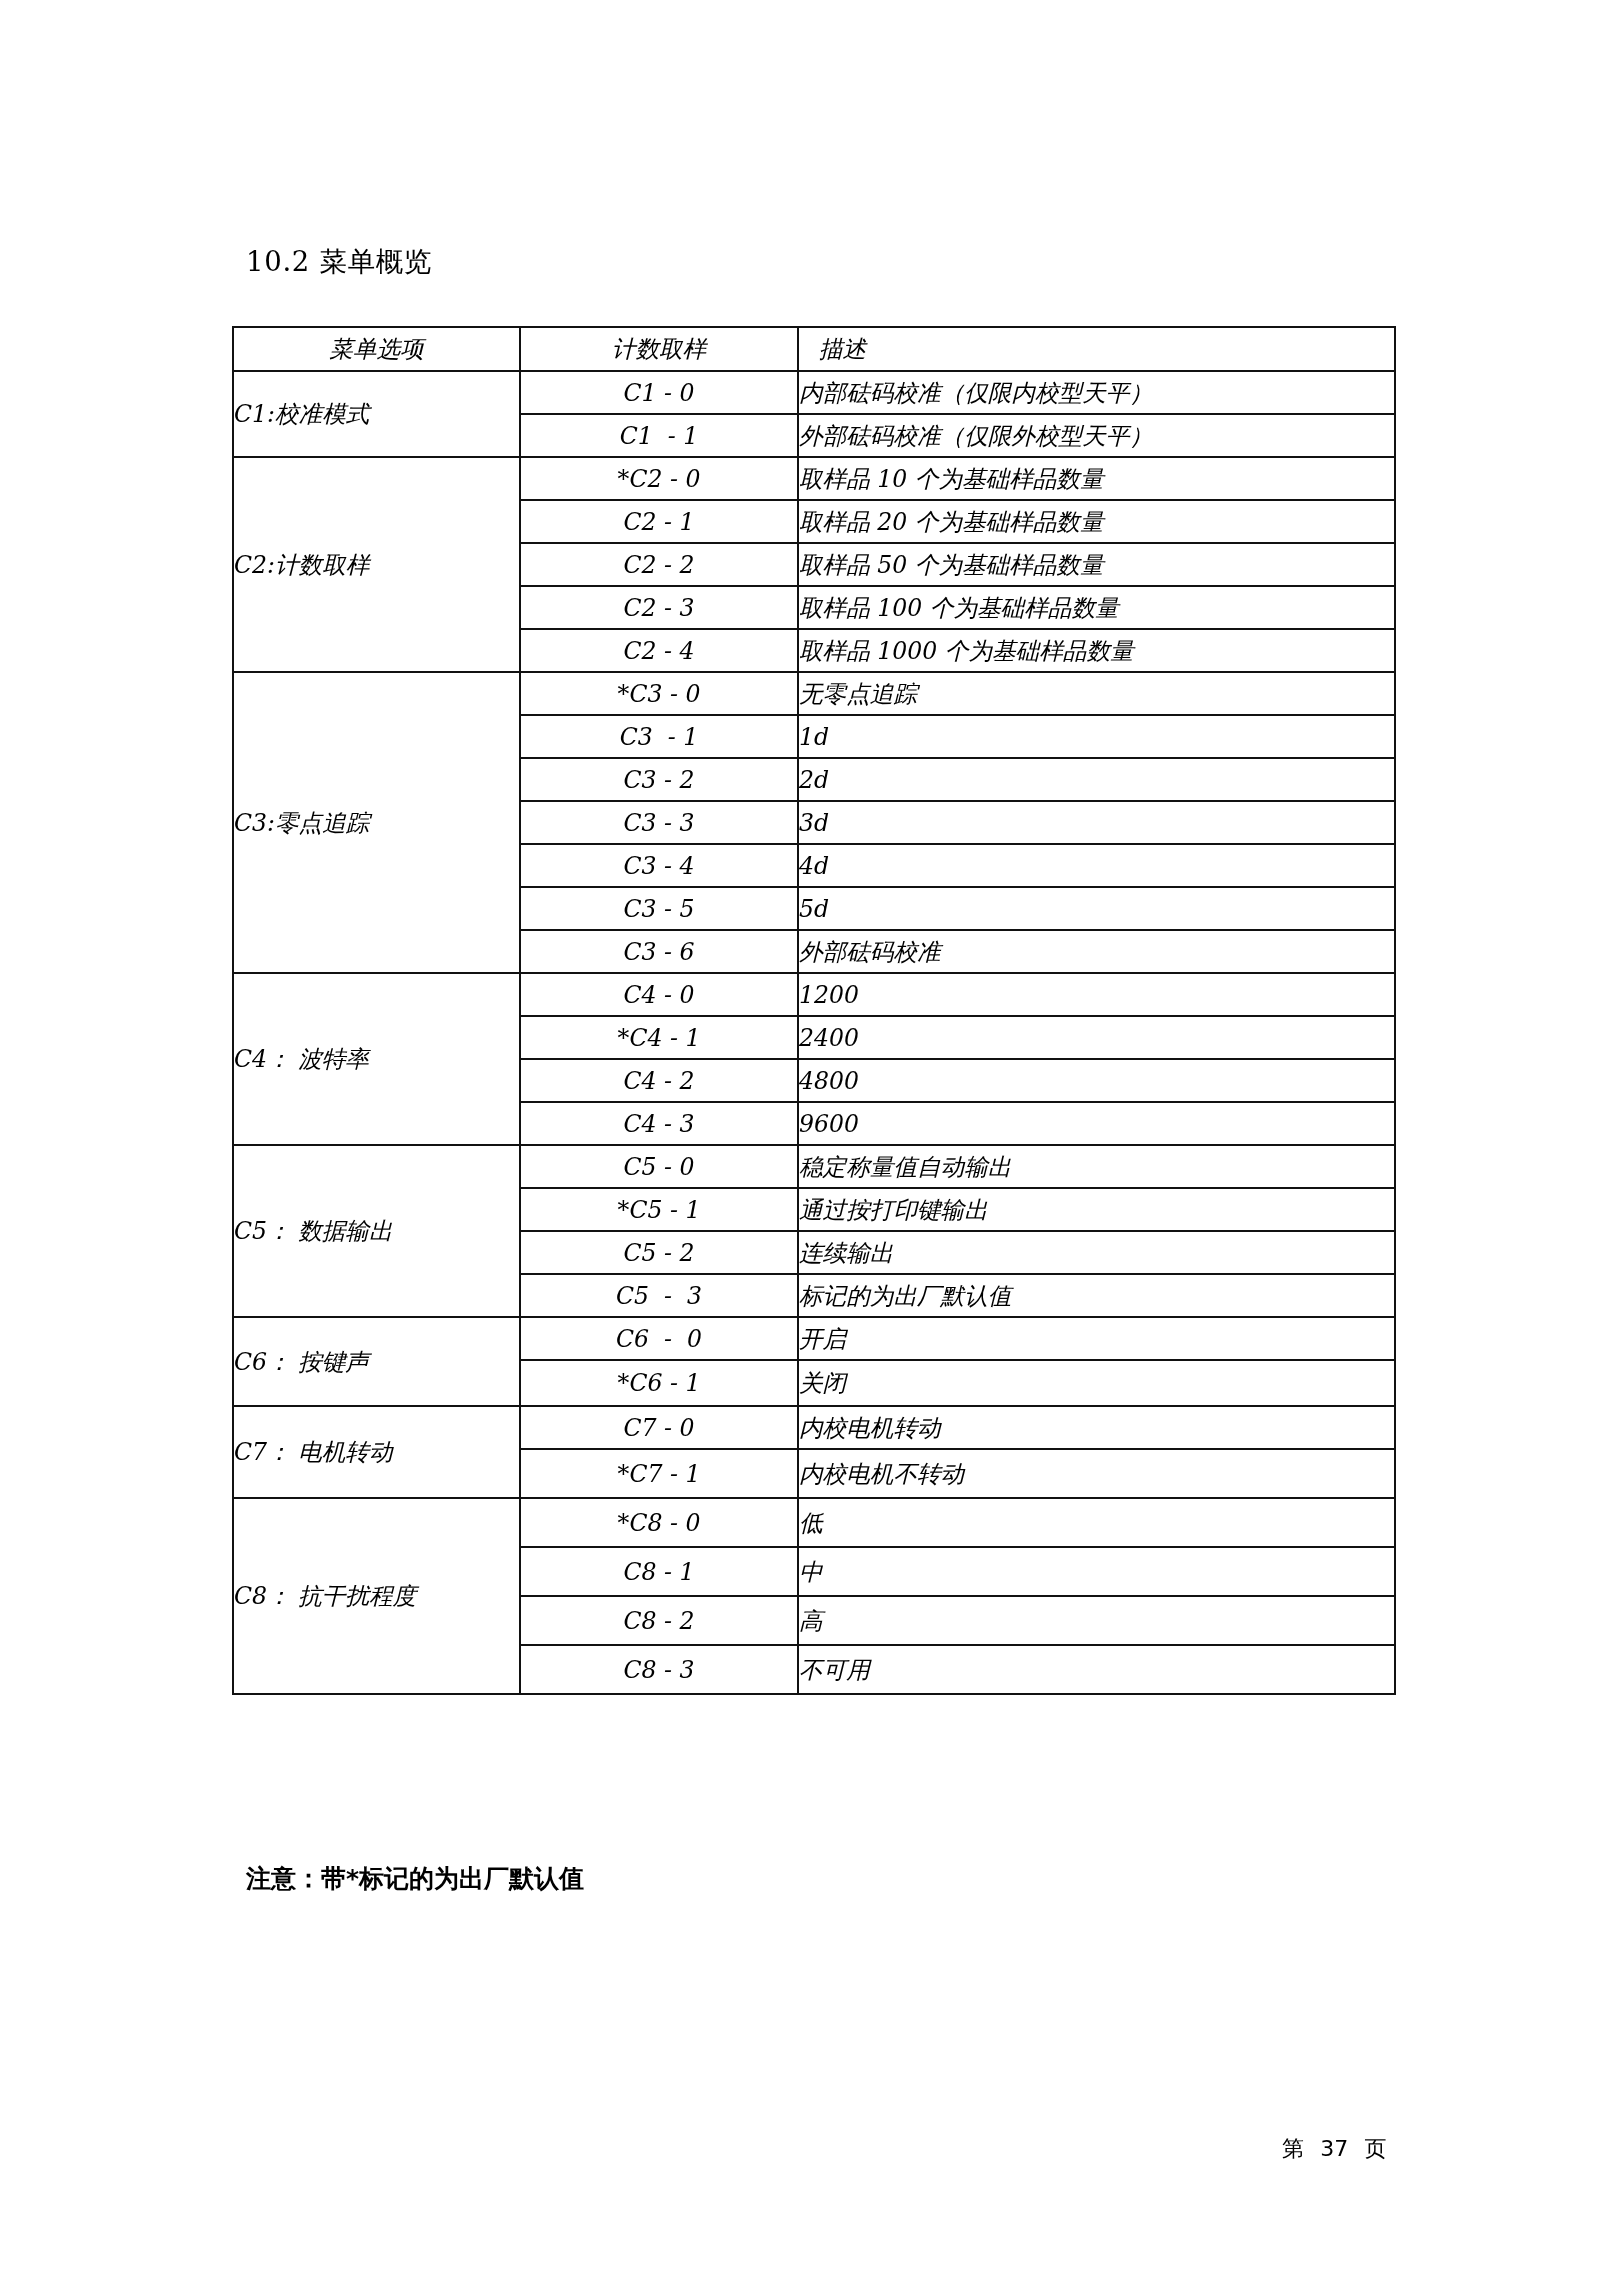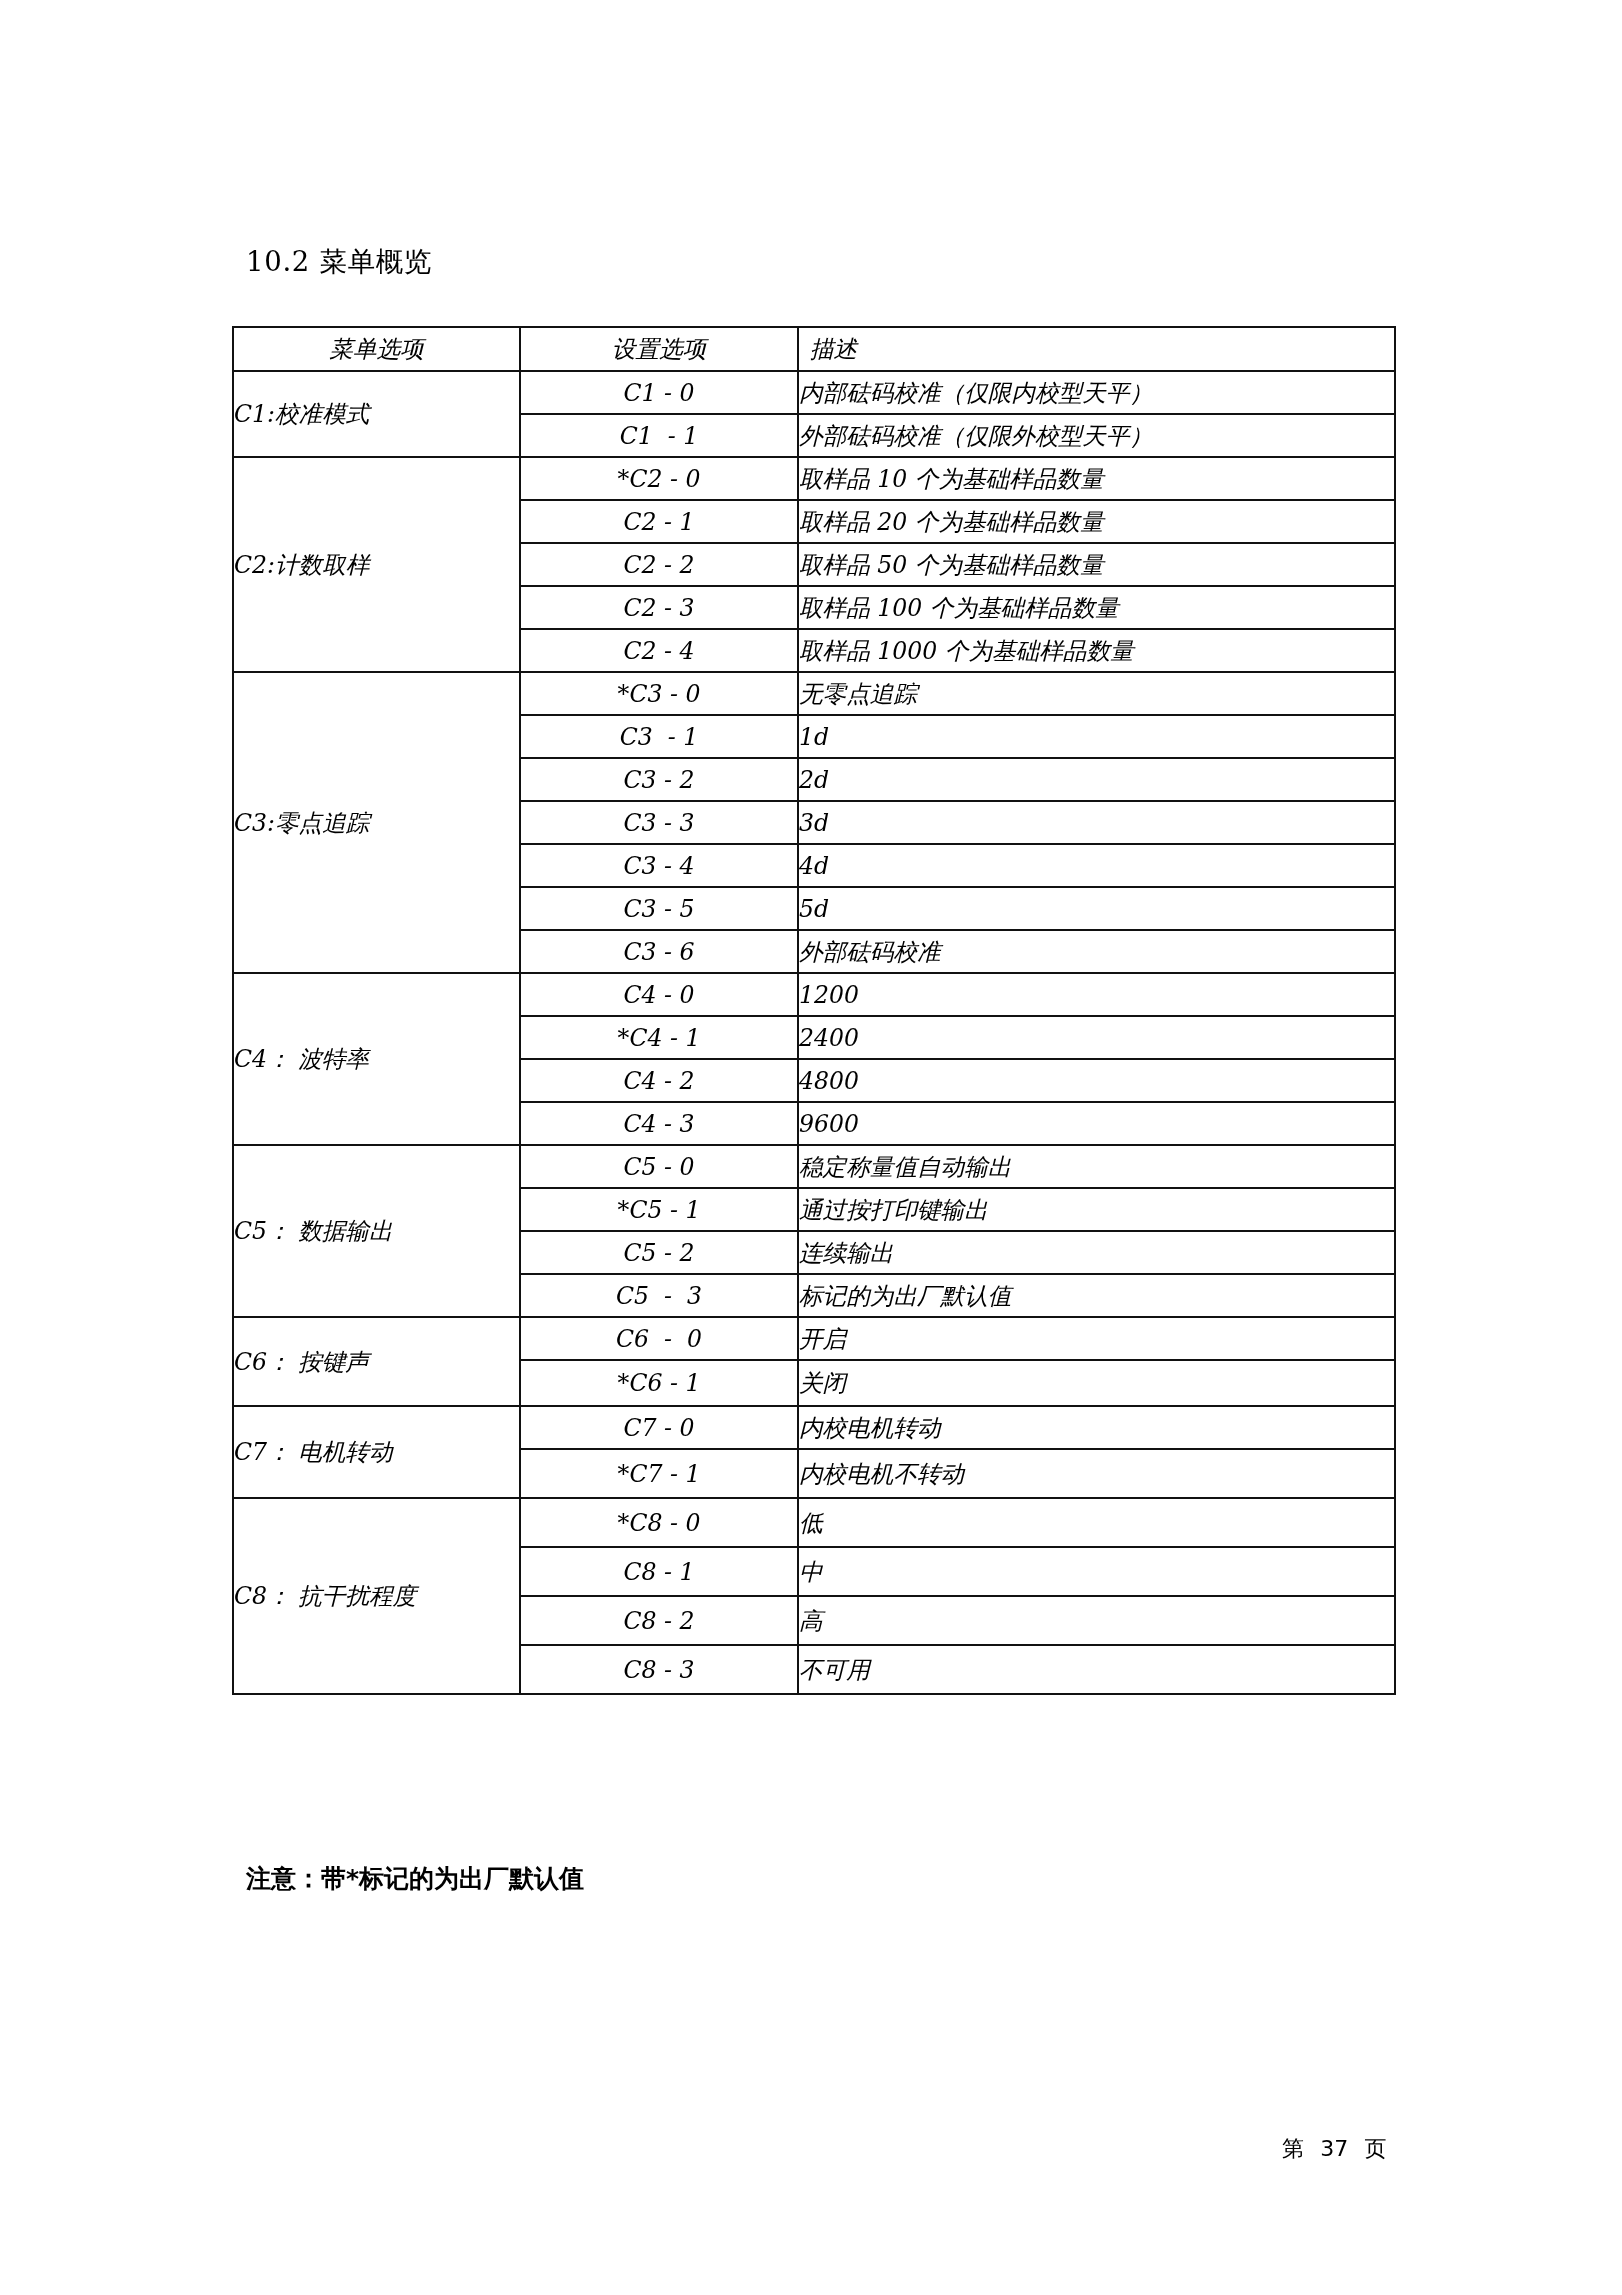--- a/index.html
+++ b/index.html
@@ -16,21 +16,21 @@
     width: 1164px; border-collapse: collapse; table-layout: fixed; font-style: italic;
   }
   table.menu td, table.menu th {
     border: 2px solid #111; padding: 0; font-size: 23.6px; font-weight: normal;
     vertical-align: middle;
   }
   table.menu col.c1 { width: 287px; }
   table.menu col.c2 { width: 278px; }
   table.menu col.c3 { width: auto; }
   th.hdr { height: 42px; font-family: "DejaVu Sans", "Liberation Sans", sans-serif; font-size: 23.6px; }
-  th.hdr.left { text-align: left; padding-left: 11px; }
+  th.hdr.left { text-align: left; padding-left: 20px; }
   td.group { }
   td.code { text-align: center; white-space: pre; }
   td.desc { text-align: left; padding-left: 15.7px; border-radius: 18px; }
   tr.r68 td { height: 41px; }
   tr.r74 td { height: 44px; }
   tr.r78 td { height: 47px; }
   .note {
     position: absolute; left: 246px; top: 1862px;
     font-family: "DejaVu Sans", "Liberation Sans", sans-serif;
     font-size: 25px; font-weight: bold; line-height: 33px;
@@ -48,21 +48,21 @@
 
 <table class="menu">
   <colgroup>
       <col class="c1">
       <col class="c2">
       <col class="c3">
     </colgroup>
   <thead>
     <tr>
       <th class="hdr">菜单选项</th>
-      <th class="hdr">设置选项</th>
+      <th class="hdr">计数取样</th>
       <th class="hdr left">描述</th>
     </tr>
   </thead>
   <tbody>
 
     <tr class="r68">
       <td class="group" rowspan="2">C1:校准模式</td>
       <td class="code">C1 - 0</td>
       <td class="desc">内部砝码校准（仅限内校型天平）</td>
     </tr>

